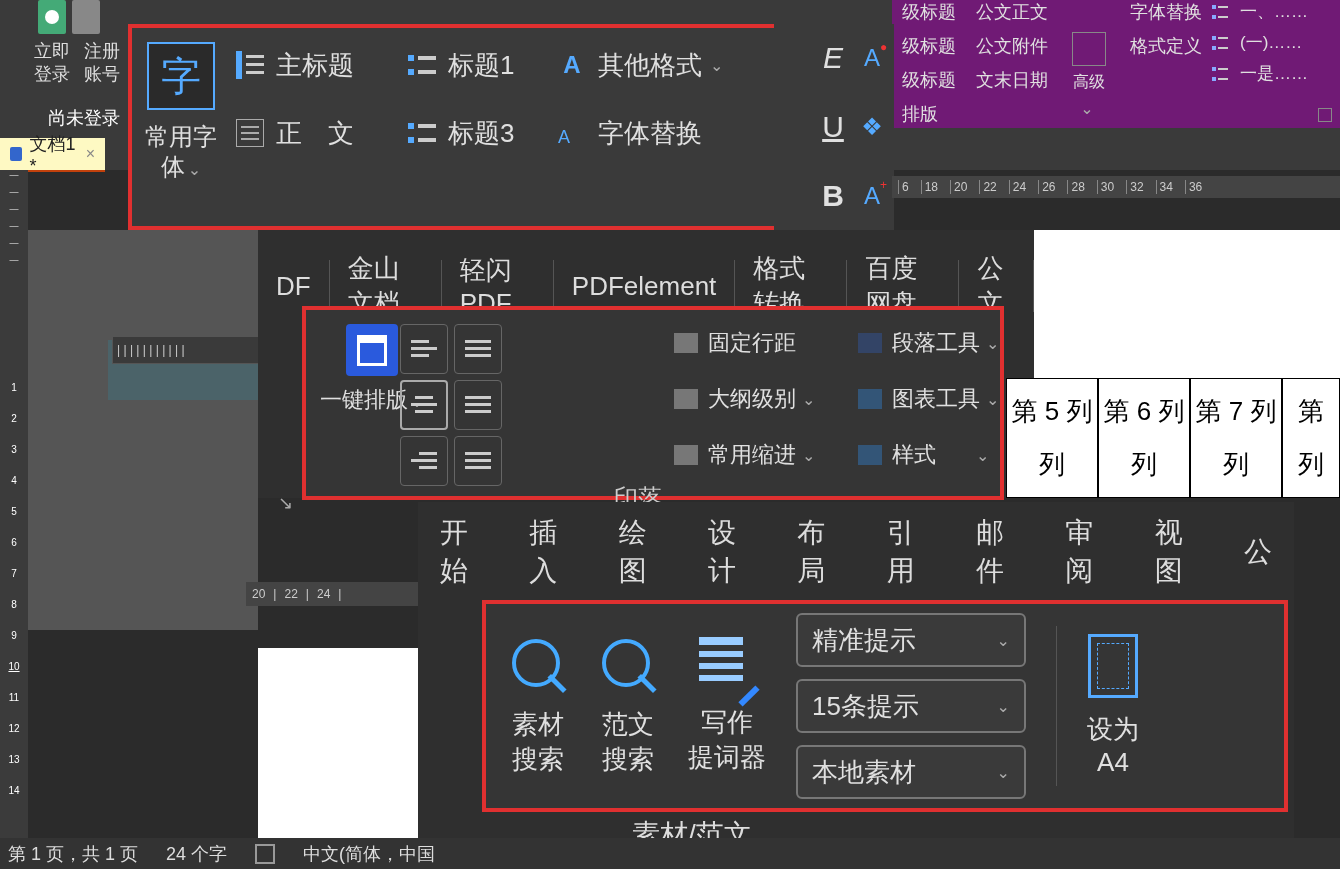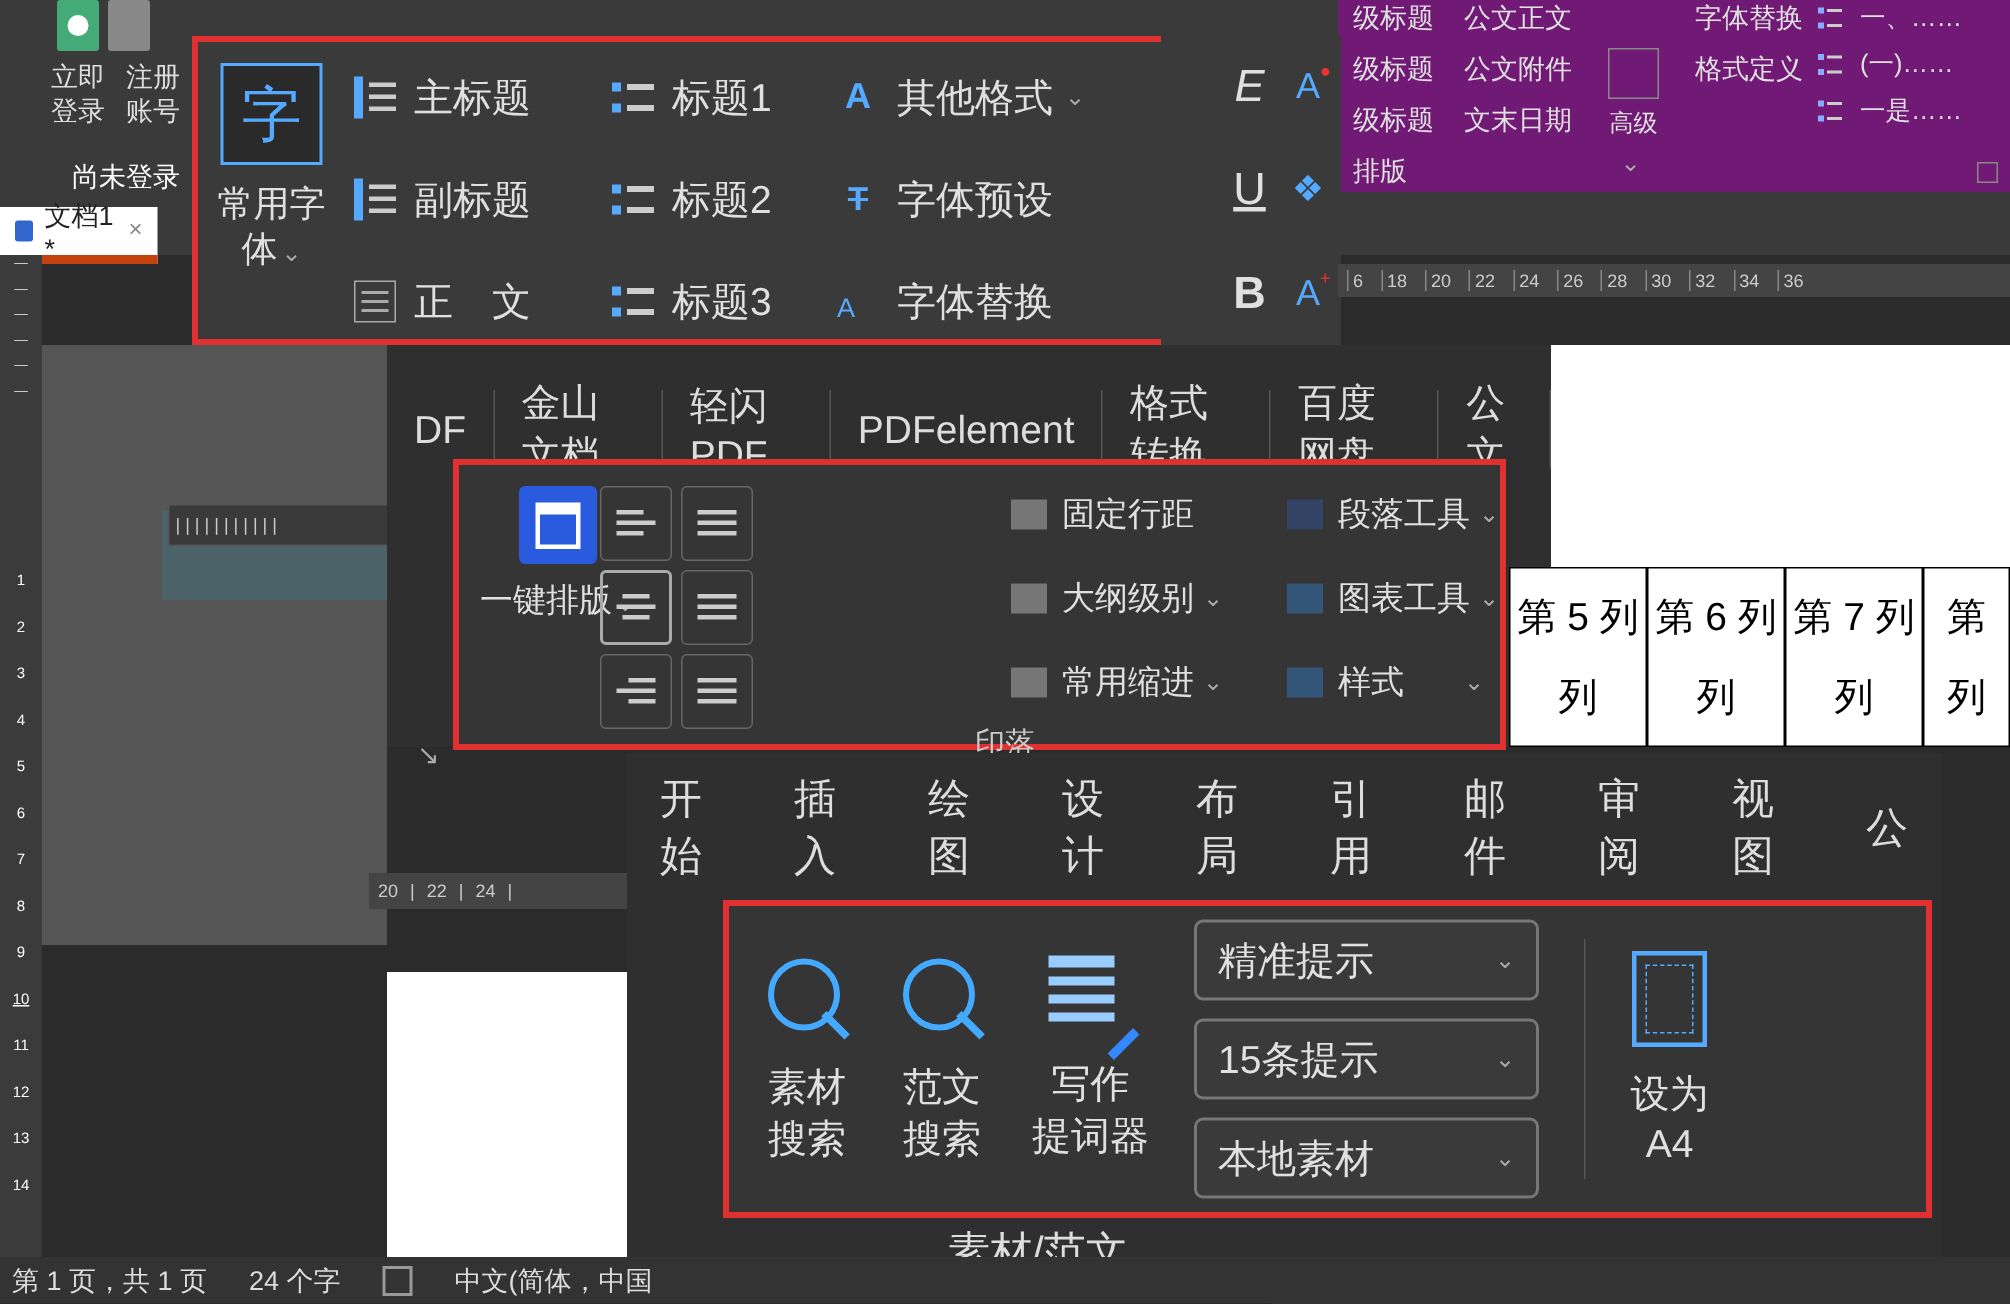--- a/index.html
+++ b/index.html
@@ -9,21 +9,21 @@
 .top-bg { position: absolute; left: 0; top: 0; width: 1340px; height: 170px; background: #3a3a3a; }
 
 .left-snip { position: absolute; left: 0; top: 0; width: 128px; height: 128px; background: #3a3a3a; display:flex; }
 .avatar-chip { width: 28px; height: 34px; background: #4a7; margin: 0 6px 0 38px; border-radius:2px; display:flex; align-items:center; justify-content:center; }
 .avatar-chip::after { content:""; width:14px; height:14px; background:#fff; border-radius:50%; }
 .avatar-gray { width:28px; height:34px; background:#888; border-radius:2px; margin-top:0; }
 .login-btns { position:absolute; left:34px; top:40px; display:flex; gap:14px; font-size:18px; color:#ddd; }
 .login-btns div { line-height:1.3; }
 .notlogin { position:absolute; left:48px; top:106px; font-size:18px; color:#ffffff; }
 
-.doc-tab { position:absolute; left:0; top:138px; height:30px; background:#ffffff; color:#222; display:flex; align-items:center; padding:16px 10px; gap:8px; font-size:18px; width:105px; border-bottom:6px solid #c2410c; }
+.doc-tab { position:absolute; left:0; top:138px; height:30px; background:#fef9c3; color:#222; display:flex; align-items:center; padding:16px 10px; gap:8px; font-size:18px; width:105px; border-bottom:2px solid #c2410c; }
 .doc-tab .close { color:#888; font-size:16px; }
 .doc-icon { width:14px; height:14px; background:#36c; border-radius:2px; }
 
 
 .panel1 { position:absolute; left:128px; top:24px; width:766px; height:206px; background:#3a3a3a; border:4px solid #e03030; }
 .p1-font { position:absolute; left:8px; top:14px; width:82px; text-align:center; }
 .p1-font .box { width:68px; height:68px; border:2px solid #5af; margin:0 auto; display:flex; align-items:center; justify-content:center; font-size:40px; color:#5af; background:#2a2a2a; }
 .p1-font .lbl { font-size:24px; margin-top:12px; line-height:1.25; }
 .p1-grid { position:absolute; left:104px; top:14px; display:flex; flex-direction:column; gap:22px; }
 .p1-row { display:flex; gap:24px; height:46px; align-items:center; }
@@ -82,21 +82,21 @@
 .p2-onekey .lbl { font-size:22px; line-height:1.3; }
 .p2-align { position:absolute; left:94px; top:14px; display:grid; grid-template-columns:repeat(2,48px); grid-template-rows:repeat(3,50px); gap:6px; }
 .p2-align div { border:1px solid #666; border-radius:4px; display:flex; align-items:center; justify-content:center; }
 .p2-align div.sel { border:2px solid #aaa; }
 .align-ic { width:26px; height:18px; display:block; }
 .p2-col3 { position:absolute; left:208px; top:18px; display:flex; flex-direction:column; gap:26px; }
 .p2-col3 div, .p2-col4 div, .p2-col5 div { display:flex; align-items:center; gap:10px; font-size:22px; }
 .p2-col4 { position:absolute; left:368px; top:18px; display:flex; flex-direction:column; gap:26px; }
 .p2-col5 { position:absolute; left:552px; top:18px; display:flex; flex-direction:column; gap:26px; }
 .sm-ic { width:24px; height:20px; display:inline-block; background:#777; }
-.p2-bottom-label { position:absolute; left:614px; top:482px; font-size:20px; color:#ccc;margin-left:36px; }
+.p2-bottom-label { position:absolute; left:614px; top:482px; font-size:24px; color:#ccc; }
 
 
 .panel3-wrap { position:absolute; left:418px; top:502px; width:876px; height:360px; background:#2f2f2f; }
 .p3-tabs { position:absolute; left:0; top:20px; width:876px; height:60px; display:flex; align-items:center; font-size:28px; }
 .p3-tabs span { padding:0 22px; color:#ddd; }
 .panel3 { position:absolute; left:482px; top:600px; width:806px; height:212px; border:4px solid #e03030; background:#353535; display:flex; align-items:center; gap:30px; padding:0 22px; }
 .p3-item { text-align:center; }
 .p3-item .mag { width:60px; height:60px; margin:0 auto 12px; position:relative; }
 .p3-item .mag::before { content:""; position:absolute; width:40px; height:40px; border:4px solid #4af; border-radius:50%; left:4px; top:4px; }
 .p3-item .mag::after { content:""; position:absolute; width:22px; height:5px; background:#4af; transform:rotate(45deg); left:38px; top:46px; }
@@ -208,34 +208,20 @@
           <span>标题1</span>
         </div>
       <div class="p1-item sty3">
           <span class="p1-ico A">A</span>
           <span>其他格式</span>
           <span class="chev">⌄</span>
         </div>
     </div>
     <div class="p1-row">
       <div class="p1-item sty1">
-          <span class="p1-ico heading"></span>
-          <span>副标题</span>
-        </div>
-      <div class="p1-item sty2">
-          <span class="p1-ico list"></span>
-          <span>标题2</span>
-        </div>
-      <div class="p1-item sty3">
-          <span class="p1-ico T">T</span>
-          <span>字体预设</span>
-        </div>
-    </div>
-    <div class="p1-row">
-      <div class="p1-item sty1">
           <span class="p1-ico txt"></span>
           <span>正　文</span>
         </div>
       <div class="p1-item sty2">
           <span class="p1-ico list"></span>
           <span>标题3</span>
         </div>
       <div class="p1-item sty3">
           <span class="p1-ico swap"></span>
           <span>字体替换</span>

